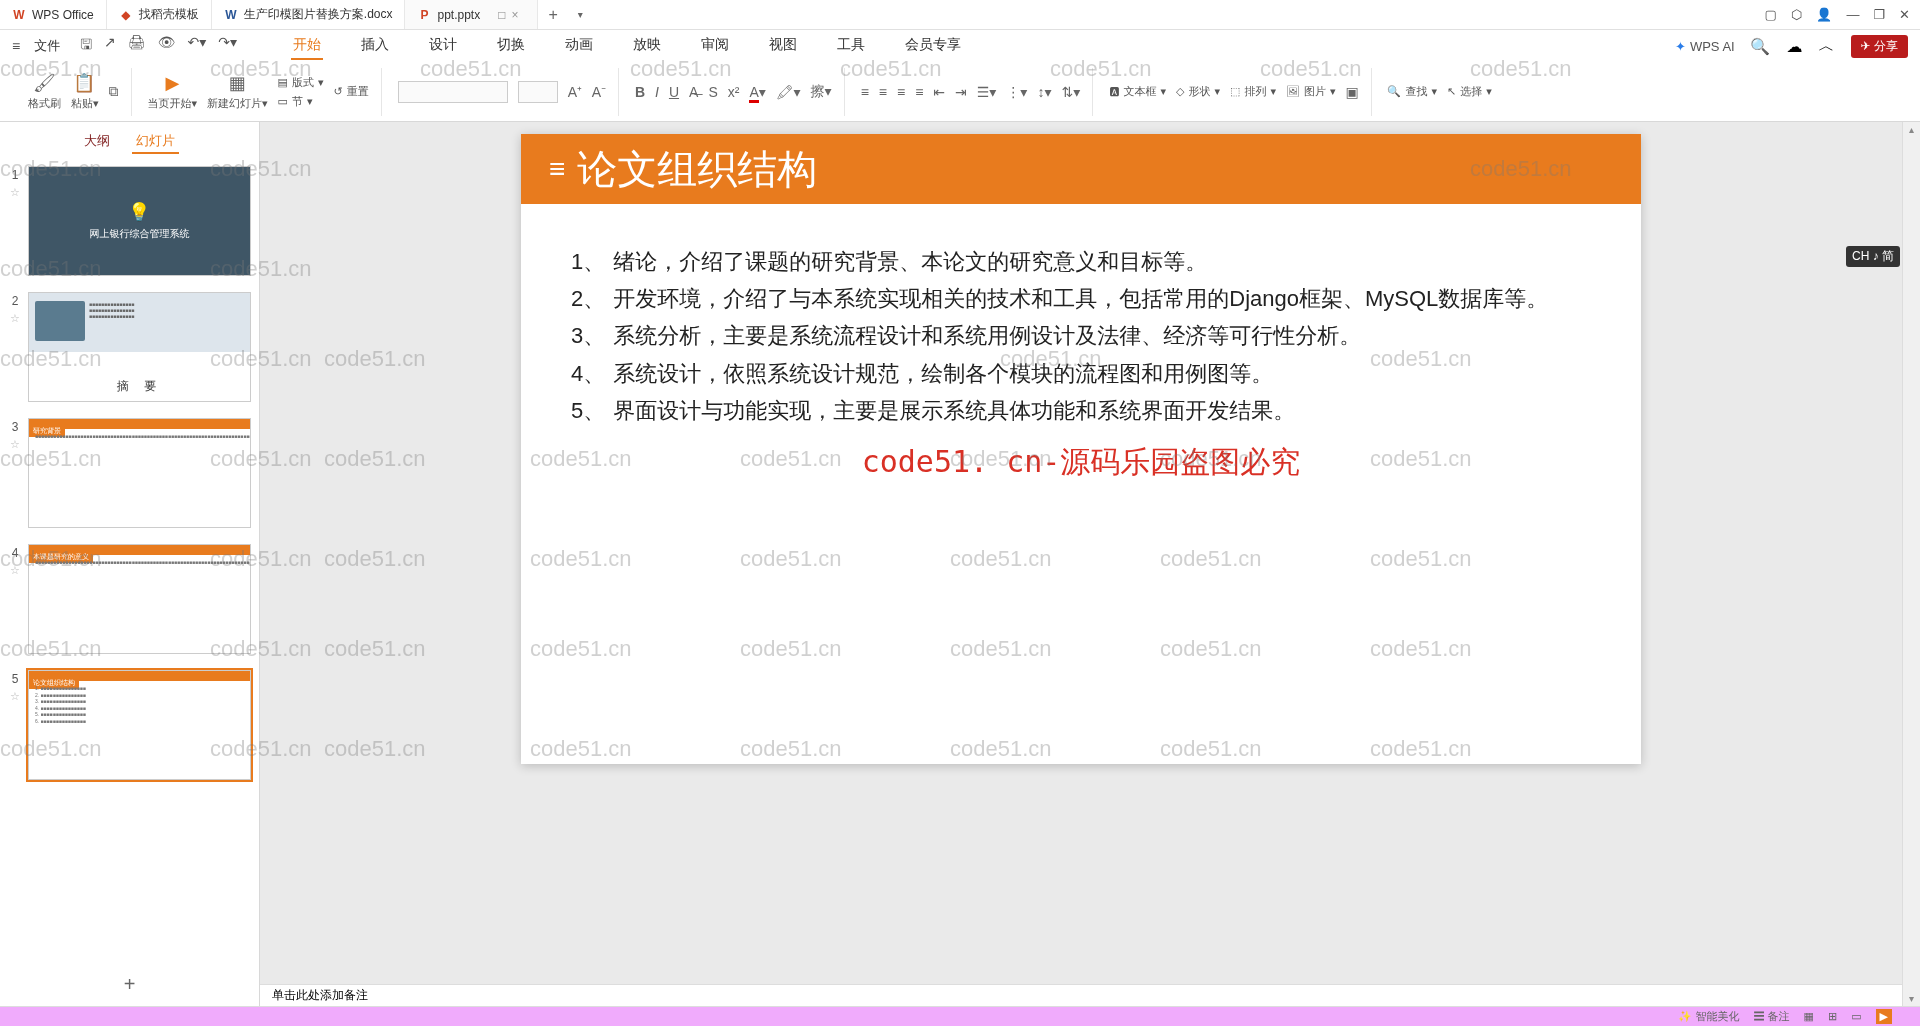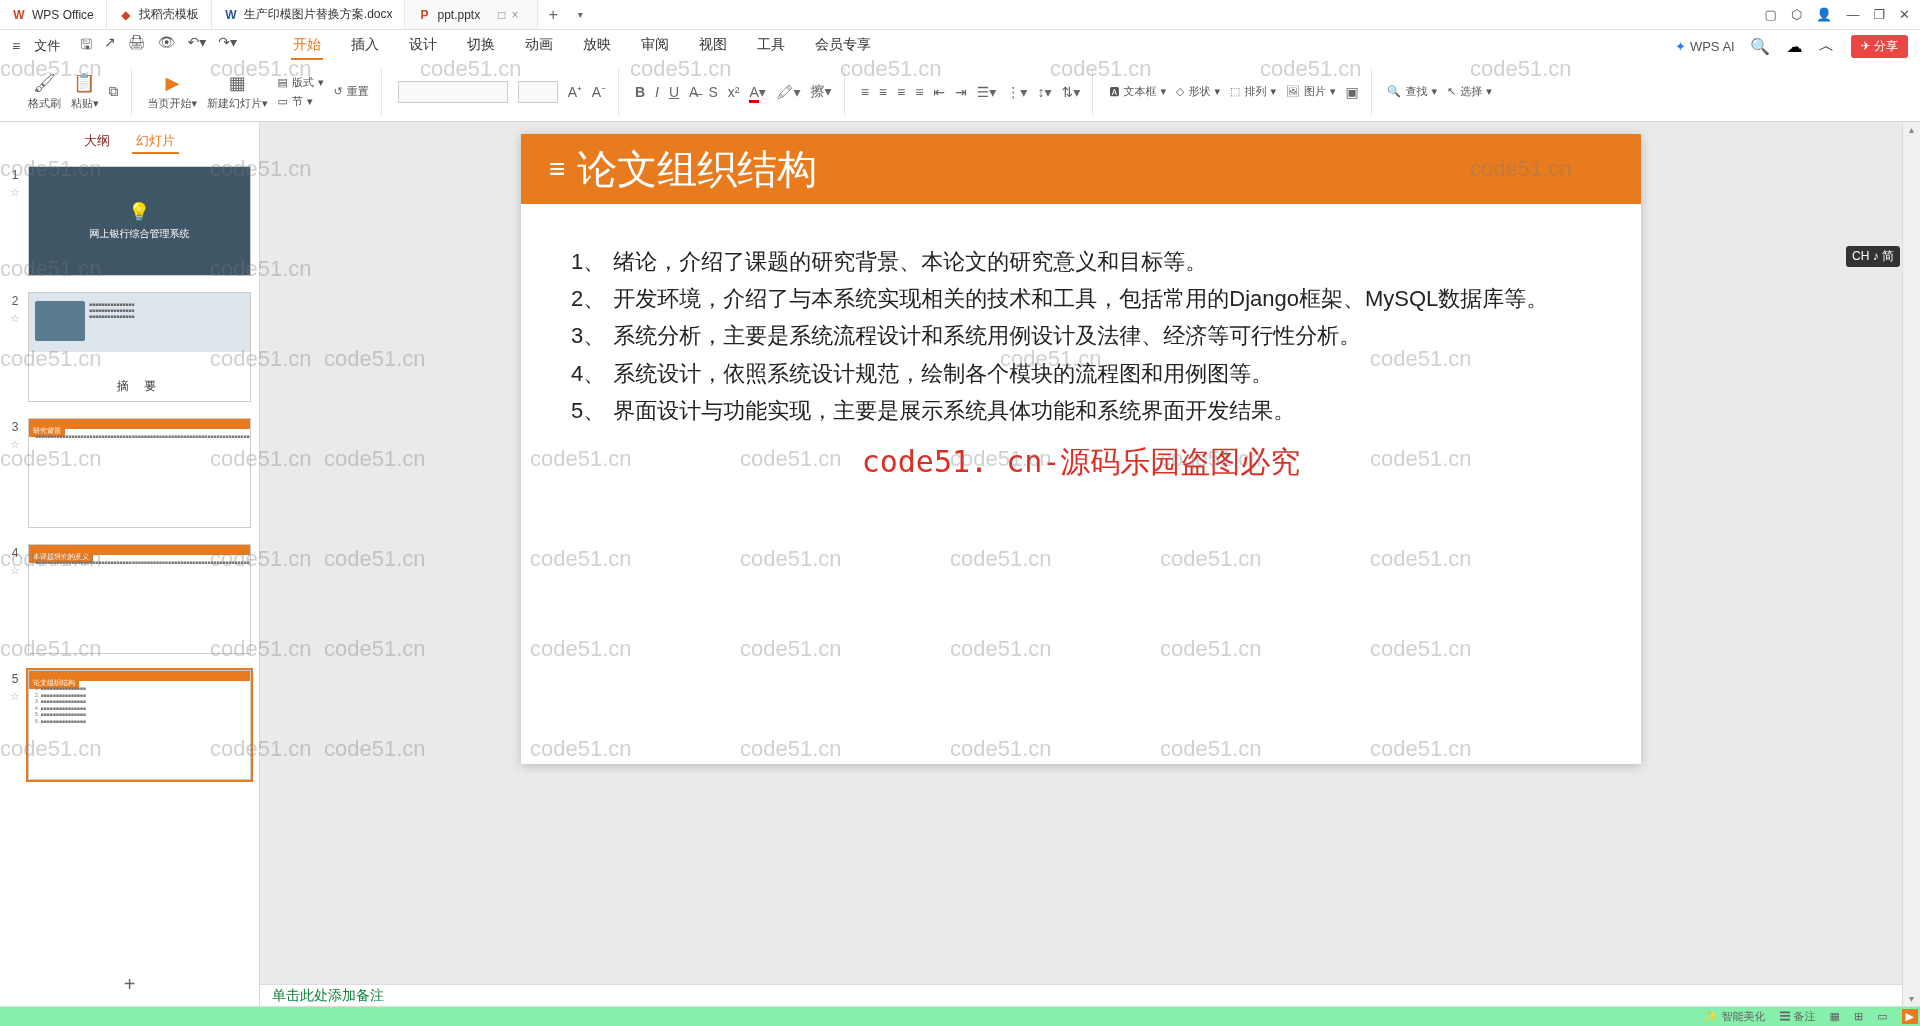--- a/index.html
+++ b/index.html
@@ -16,26 +16,26 @@
 .window-controls { display: flex; align-items: center; gap: 14px; padding: 0 10px; }
 .window-controls span { color: #555; font-size: 13px; cursor: pointer; }
 
 
 .menu-row { height: 32px; background: #fff; display: flex; align-items: center; padding: 0 12px; justify-content: space-between; }
 .menu-left { display: flex; align-items: center; gap: 14px; }
 .ham { font-size: 14px; color: #555; }
 .file-label { font-size: 13px; color: #333; }
 .qat { display: flex; gap: 12px; color: #555; font-size: 14px; }
 .qat span { cursor: pointer; }
-.menu-tabs { display: flex; gap: 26px; margin-left: 40px; }
+.menu-tabs { display: flex; gap: 36px; margin-left: 40px; }
 .menu-tab { font-size: 14px; color: #333; padding: 4px 2px; cursor: pointer; }
 .menu-tab.active { color: #e87b1e; border-bottom: 2px solid #e87b1e; }
 .menu-right { display: flex; align-items: center; gap: 16px; }
 .ai-label { font-size: 13px; color: #555; display: flex; align-items: center; gap: 4px; }
-.share-btn { background: #ef4444; color: #fff; padding: 3px 10px; border-radius: 3px; font-size: 12px; cursor: pointer; }
+.share-btn { background: #b91c1c; color: #fff; padding: 3px 10px; border-radius: 3px; font-size: 12px; cursor: pointer; }
 
 
 .ribbon { height: 60px; background: #fff; display: flex; align-items: center; padding: 0 16px; border-bottom: 1px solid #d8d8d8; gap: 4px; }
 .rgroup { display: flex; align-items: center; gap: 10px; padding: 0 12px; border-right: 1px solid #e6e6e6; height: 48px; }
 .rgroup:last-child { border-right: none; }
 .ritem { display: flex; flex-direction: column; align-items: center; font-size: 11px; color: #555; gap: 2px; cursor: pointer; }
 .ritem .ri { font-size: 18px; color: #666; }
 .rsmall { font-size: 14px; color: #666; cursor: pointer; }
 
 
@@ -69,32 +69,32 @@
 .canvas-area { flex: 1; display: flex; align-items: flex-start; justify-content: center; padding: 12px 0; overflow: auto; }
 .slide { width: 1120px; height: 630px; background: #fff; box-shadow: 0 2px 10px rgba(0,0,0,0.2); position: relative; }
 .slide-header { background: #e87b1e; height: 70px; display: flex; align-items: center; padding: 0 28px; gap: 14px; }
 .slide-header .stripes { color: #fff; font-size: 28px; letter-spacing: -2px; }
 .slide-header .stitle { color: #fff; font-size: 40px; font-weight: 500; }
 .slide-body { padding: 40px 50px; }
 .slide-body ol { list-style: none; }
 .slide-body li { font-size: 22px; color: #222; line-height: 1.6; margin-bottom: 2px; }
 .slide-body .num { margin-right: 8px; }
 .watermark-line { color: #d93025; font-size: 30px; text-align: center; margin-top: 14px; font-family: monospace; }
-.notes { height: 22px; background: #fff; border-top: 1px solid #ddd; padding: 2px 12px; font-size: 14px; color: #15803d; }
+.notes { height: 22px; background: #fff; border-top: 1px solid #ddd; padding: 2px 12px; font-size: 12px; color: #000000; }
 
 
 .vscroll { width: 18px; background: #f0f0f0; border-left: 1px solid #ddd; position: relative; }
 .vscroll .up { position: absolute; top: 2px; width: 100%; text-align: center; font-size: 10px; color: #888; }
 .vscroll .dn { position: absolute; bottom: 2px; width: 100%; text-align: center; font-size: 10px; color: #888; }
 
 
 .ime { position: absolute; right: 20px; top: 246px; background: #333; color: #fff; font-size: 12px; padding: 2px 6px; border-radius: 3px; }
 
 
-.status { height: 20px; background: #86efac; border-top: 1px solid #ddd; display: flex; justify-content: space-between; align-items: center; padding: 0 2px; font-size: 11px; color: #666; }
+.status { height: 20px; background: #f0abfc; border-top: 1px solid #ddd; display: flex; justify-content: space-between; align-items: center; padding: 0 28px; font-size: 11px; color: #666; }
 
 
 .wm { position: absolute; inset: 0; pointer-events: none; border-radius: 20px; }
 .wm span { position: absolute; color: rgba(120,120,120,0.35); font-size: 22px; font-family: Arial; }
 </style>
 </head>
 <body>
 
 <div class="titlebar">
   <div class="app-tabs">

